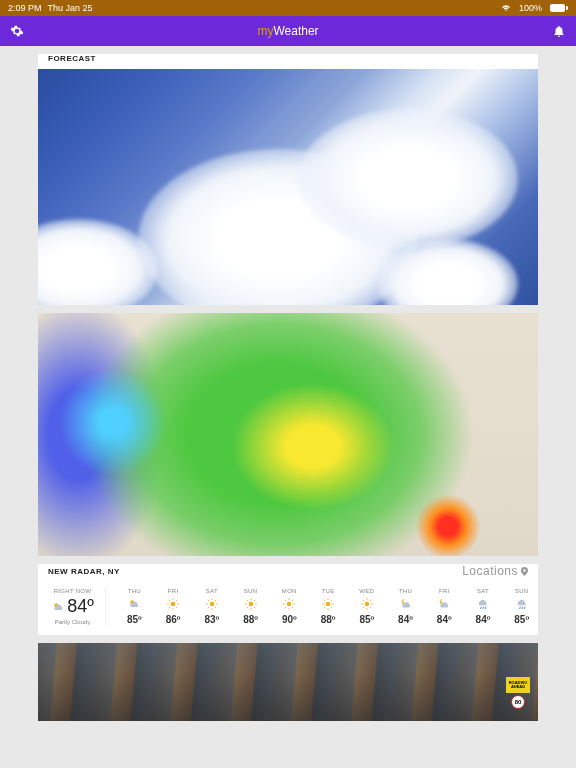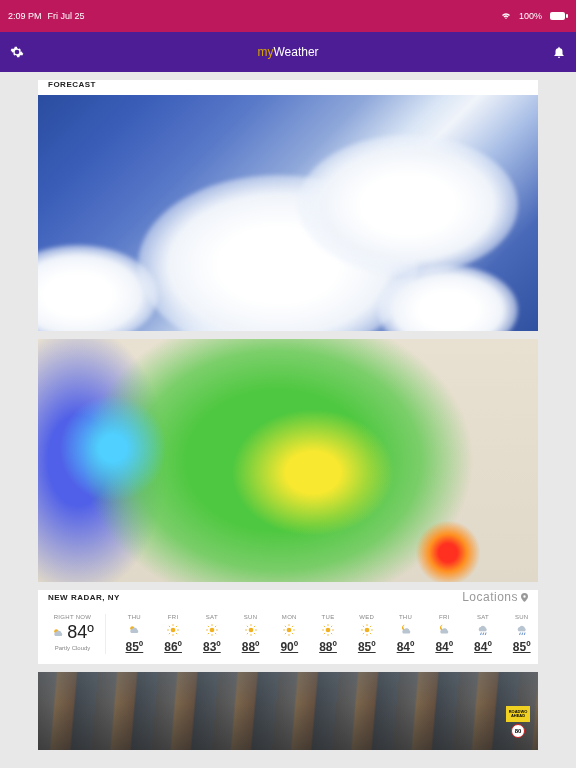--- a/index.html
+++ b/index.html
@@ -4,34 +4,34 @@
 <style>
   * { box-sizing: border-box; margin: 0; padding: 0; }
   body {
     width: 576px;
     height: 768px;
     background: #e8e8e8;
     font-family: -apple-system, "Helvetica Neue", Arial, sans-serif;
     overflow: hidden;
   }
   .status-bar {
-    height: 32px;
-    background: #be185d;
+    height: 16px;
+    background: #a16207;
     display: flex;
     align-items: center;
     justify-content: space-between;
     padding: 0 8px;
     font-size: 9px;
     color: #fff;
   }
   .status-left { display: flex; gap: 6px; }
   .status-right { display: flex; gap: 8px; align-items: center; }
   .nav-bar {
-    height: 40px;
-    background: #4c1d95;
+    height: 30px;
+    background: #6d28d9;
     display: flex;
     align-items: center;
     justify-content: space-between;
     padding: 0 10px;
   }
   .brand { font-size: 12px; }
   .brand-my { color: #d6a400; font-weight: 300; }
   .brand-w { color: #fff; font-weight: 400; }
   .gear, .bell { color: #fff; width: 14px; height: 14px; }
   .content {
@@ -92,41 +92,41 @@
   .day-col {
     flex:1;
     text-align:center;
     display:flex;
     flex-direction:column;
     align-items:center;
     gap:3px;
   }
   .day-label { font-size:6px; color:#888; letter-spacing:0.3px;}
   .day-icon { width:14px; height:14px; display:flex; align-items:center; justify-content:center;}
-  .day-temp { font-size:12px; font-weight:600; color:#333;text-decoration:underline;}
+  .day-temp { font-size:10px; font-weight:600; color:#333;}
   .traffic {
     height: 78px;
     background:
       linear-gradient(to bottom, rgba(90,100,110,0.4) 0%, rgba(60,60,60,0.2) 40%, rgba(40,40,40,0.6) 100%),
       repeating-linear-gradient(95deg, #555 0px, #666 18px, #8a7050 20px, #705540 38px, #404850 40px, #505860 60px),
       #606058;
     position:relative;
   }
   .sign { position:absolute; right:8px; bottom:12px; display:flex; flex-direction:column; gap:2px; align-items:center;}
   .sign-yellow { background:#f0d020; width:24px; height:16px; font-size:4px; font-weight:700; color:#000; display:flex; flex-direction:column; align-items:center; justify-content:center; line-height:1;}
   .sign-80 { width:14px; height:14px; border:1.5px solid #d02020; border-radius:50%; background:#fff; font-size:6px; font-weight:700; display:flex; align-items:center; justify-content:center; color:#000;}
   svg { display:block; }
 </style>
 </head>
 <body>
 
 <div class="status-bar">
   <div class="status-left">
     <span>2:09 PM</span>
-    <span>Fri Jul 25</span>
+    <span>Thu Jan 25</span>
   </div>
   <div class="status-right">
     <span>
       <svg width="10" height="8" viewBox="0 0 10 8">
           <path d="M5 7 L6 6 A1.4 1.4 0 0 0 4 6 Z M2.5 4.5 A3.5 3.5 0 0 1 7.5 4.5 L6.5 5.5 A2.1 2.1 0 0 0 3.5 5.5 Z M1 3 A5.6 5.6 0 0 1 9 3 L8 4 A4.2 4.2 0 0 0 2 4 Z" fill="#fff"></path>
         </svg>
     </span>
     <span>100%</span>
     <span>
       <svg width="18" height="8" viewBox="0 0 18 8">

